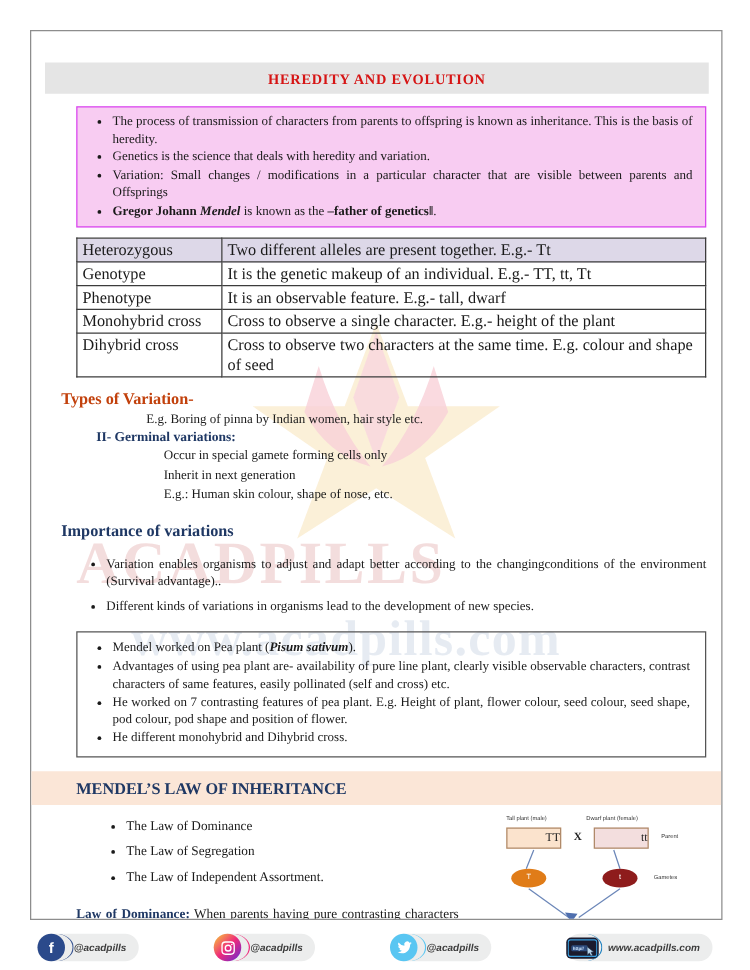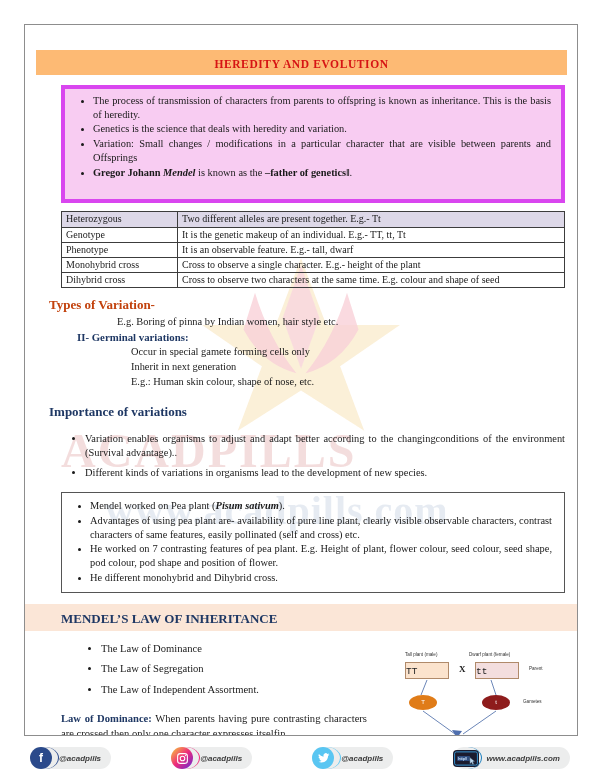--- a/index.html
+++ b/index.html
@@ -44,38 +44,38 @@
     letter-spacing: 2px;
   }
   .wm-acad { left: 36px; top: 398px; font-size: 48px; color: #e9bcbc; }
   .wm-www  { left: 80px; top: 462px; font-size: 40px; color: #cfd9e6; letter-spacing: 1px;}
 
   
   .content { position: relative; z-index: 3; padding: 0; }
 
   .title-band {
     margin: 25px 10px 0 11px;
-    background: #fdba74;
+    background: #e5e5e5;
     text-align: center;
     padding: 4px 0 3px 0;
   }
   .title-band .t {
     color: #d61414;
     font-weight: 700;
     font-size: 11.5px;
     letter-spacing: .6px;
     font-family: "Liberation Serif", serif;
   }
 
   
   .pink-box {
     margin: 10px 12px 0 36px;
     background: #f8ccf2;
-    border: 4px solid #d946ef;
-    padding: 5px 8px 19px 4px;
+    border: 1px solid #d946ef;
+    padding: 5px 8px 4px 4px;
   }
   .plain-box {
     margin: 12px 12px 0 36px;
     background: transparent;
     border: 1px solid #555;
     padding: 6px 10px 6px 4px;
   }
 
   ul.bl { margin: 0; padding-left: 24px; }
   ul.bl li {
@@ -88,21 +88,21 @@
   ul.bl li::marker { font-size: 9px; }
 
   .b { font-weight: 700; }
   .bi { font-weight: 700; font-style: italic; }
 
   
   table.defs {
     margin: 8px 12px 0 36px;
     width: calc(100% - 48px);
     border-collapse: collapse;
-    font-size: 10px;
+    font-size: 13px;
     border-radius: 10px;
   }
   table.defs td {
     border: 1px solid #3c3c3c;
     padding: 1px 4px 1px 4px;
     vertical-align: top;
     line-height: 1.22;
   }
   table.defs td.k { width: 116px; white-space: nowrap; }
   table.defs tr.hdr td { background: #ddd8e8; }
@@ -165,23 +165,23 @@
   .diagram {
     position: absolute;
     left: 358px; top: 6px;
     width: 190px; height: 108px;
     z-index: 4;
   }
   .dg-box {
     position: absolute;
     border: 1px solid #b08a6a;
     background: #fbe3cd;
-    text-align: left;
+    text-align: right;
     font-size: 9.5px;
-    font-family: Liberation Mono, monospace;
+    font-family: Liberation Serif, serif;
     color: #222;
     line-height: 17px;
     height: 17px;
   }
   .dg-box.pink { background: #f3dede; }
   .dg-lbl {
     position: absolute;
     font-size: 4.6px;
     font-family: "Liberation Sans", sans-serif;
     color: #333;

